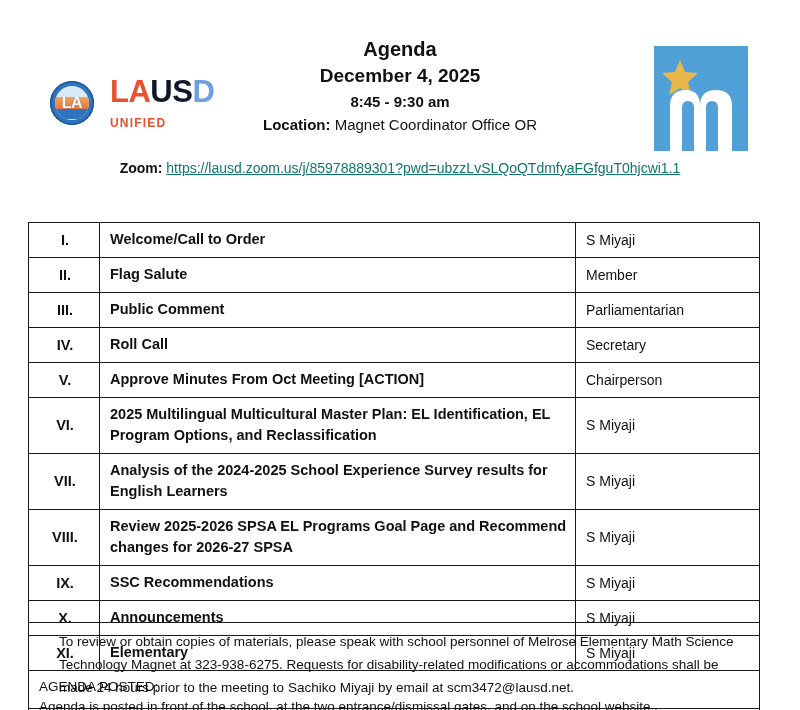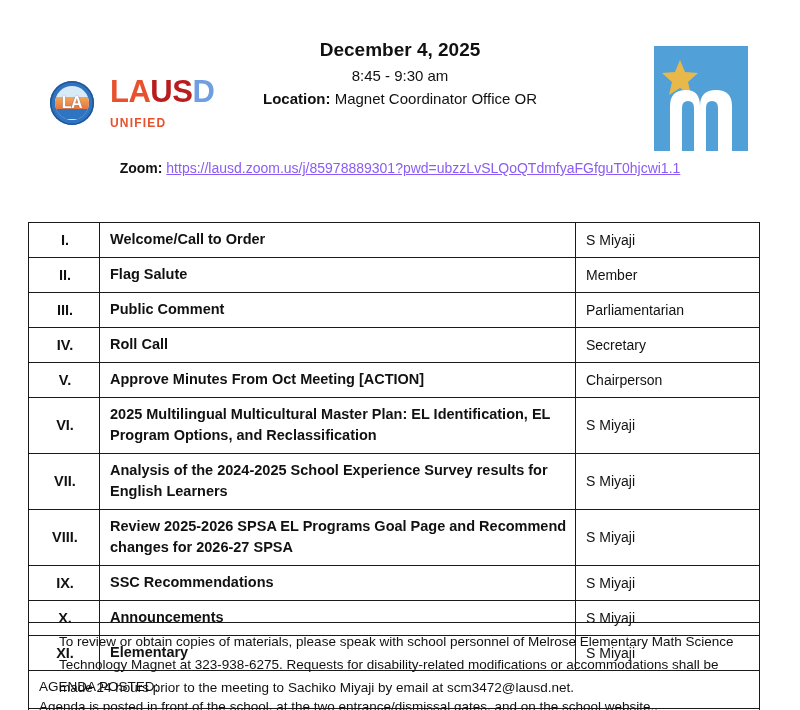--- a/index.html
+++ b/index.html
@@ -71,21 +71,21 @@
   .lausd-wordmark {
     line-height: 1;
   }
   .lausd-word {
     font-size: 31px;
     font-weight: bold;
     letter-spacing: -0.5px;
     font-family: "Liberation Sans", sans-serif;
   }
   .lausd-word .la { color: #e8502e; }
-  .lausd-word .us { color: #b91c1c; }
+  .lausd-word .us { color: #0f172a; }
   .lausd-word .d  { color: #6f9fe0; }
   .lausd-unified {
     font-size: 12px;
     font-weight: bold;
     color: #e8502e;
     letter-spacing: 1.2px;
     margin-top: 10px;
     font-family: "Liberation Sans", sans-serif;
   }
 
@@ -119,41 +119,41 @@
     font-weight: bold;
     line-height: 1.3;
   }
   .hdr-date {
     font-size: 19px;
     font-weight: bold;
     line-height: 1.45;
   }
   .hdr-time {
     font-size: 15px;
-    font-weight: normal;
+    font-weight: bold;
     line-height: 1.55;
   }
   .hdr-location {
     font-size: 15px;
     line-height: 1.6;
   }
   .hdr-location .lbl { font-weight: bold; margin-top: 34px; }
 
   .zoom-line {
     position: absolute;
     left: 0;
     right: 0;
     top: 160px;
     text-align: center;
     font-size: 14px;
     white-space: nowrap;
   }
   .zoom-line .lbl { font-weight: bold; }
   .zoom-line a {
-    color: #8b5cf6;
+    color: #0f766e;
     text-decoration: underline;
   }
 
   
   .agenda-wrap {
     position: absolute;
     left: 28px;
     top: 222px;
     width: 732px;
   }
@@ -229,20 +229,21 @@
   </div>
 
   <div class="magnet-logo">
     <svg width="94" height="105" viewBox="0 0 94 105" xmlns="http://www.w3.org/2000/svg">
       <polygon points="26,14 31,26 44,27 34,36 37,49 26,42 15,49 18,36 8,27 21,26" fill="#e8b94a"></polygon>
       <path d="M16 105 L16 60 Q16 44 32 44 Q46 44 46 60 L46 105 L46 60 Q46 44 62 44 Q78 44 78 60 L78 105 L64 105 L64 62 Q64 55 58 55 Q52 55 52 62 L52 105 L40 105 L40 62 Q40 55 34 55 Q28 55 28 62 L28 105 Z" fill="#ffffff"></path>
     </svg>
   </div>
 
   <div class="header-text">
+    <div class="hdr-line2">Agenda</div>
     <div class="hdr-date">December 4, 2025</div>
     <div class="hdr-time">8:45 - 9:30 am</div>
     <div class="hdr-location"><span class="lbl">Location:</span> <span>Magnet Coordinator Office OR</span></div>
   </div>
 
   <div class="zoom-line">
     <span class="lbl">Zoom:</span>
     <a href="#">https://lausd.zoom.us/j/85978889301?pwd=ubzzLvSLQoQTdmfyaFGfguT0hjcwi1.1</a>
   </div>
 </div>

